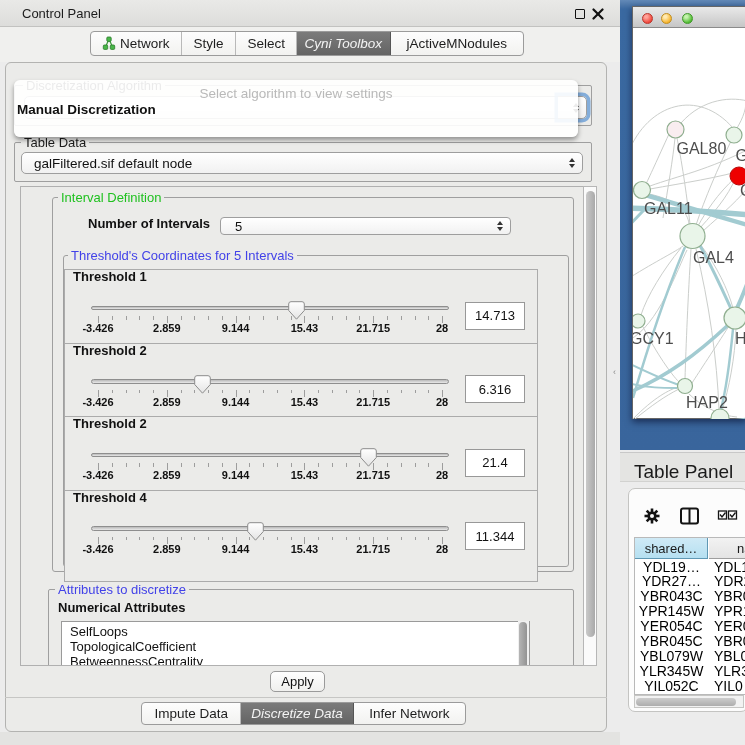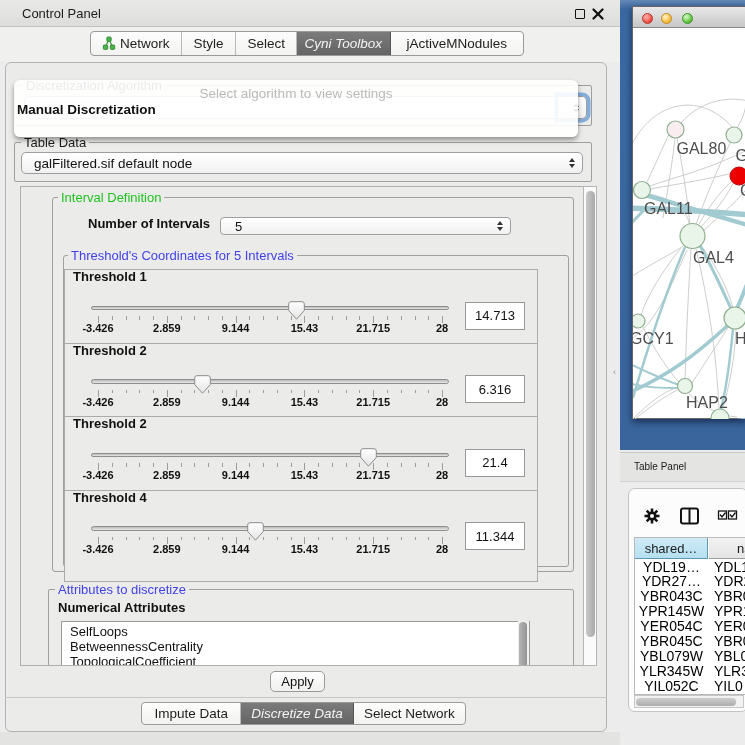--- a/index.html
+++ b/index.html
@@ -83,21 +83,21 @@
 
 #bluepanel { left:620px; top:0; width:125px; height:450px;
   background:linear-gradient(#6389b7 0px,#4d77a9 5px,#3a69a1 9px,#39659c 450px); }
 #netwin { position:absolute; left:12px; top:6px; width:115px; height:413px;
   border:1px solid #666; box-shadow:0 3px 7px rgba(0,0,30,0.55); background:#fff; }
 #nettb { position:absolute; left:0; top:0; width:100%; height:21px;
   background:linear-gradient(#e9e9e9,#c6c6c6); border-bottom:1px solid #8b8b8b; }
 .light { position:absolute; top:5.5px; width:11px; height:11px; border-radius:50%; }
 #tablebar { left:620px; top:452px; width:125px; height:30px; background:#e4e4e2;
   border-top:1px solid #c8c8c8; border-bottom:1px solid #d2d2d0; }
-#tablebar span { position:absolute; left:14px; top:8px; font-size:10px; color:#1a1a1a; }
+#tablebar span { position:absolute; left:14px; top:8px; font-size:19px; color:#1a1a1a; }
 #tpanel { left:628px; top:488px; width:120px; height:224px; background:#fcfcfc;
   border:1px solid #c4c4c2; border-radius:7px; }
 #ttable { position:absolute; left:5px; top:48px; width:115px; height:158px;
   background:#fff; border:1px solid #b9b9b9; border-right:none; overflow:hidden; }
 .hdr1 { position:absolute; left:0; top:0; width:73px; height:21px;
   background:linear-gradient(#cfeaf6,#b5e0f1); border-right:1px solid #5f98b4;
   border-bottom:1px solid #5f98b4; font-size:13px; color:#1a1a1a;
   display:flex; align-items:center; justify-content:center; }
 .hdr2 { position:absolute; left:74px; top:0; width:60px; height:21px;
   background:linear-gradient(#f2f2f2,#e4e4e4); border-bottom:1px solid #9e9e9e;
@@ -385,38 +385,38 @@
         </svg>
         <div class="vbox">11.344</div>
       </div>
 
     <div class="group" style="left:27px; top:402px; width:526px; height:120px;">
       <span class="gtitle" style="left:6px; color:#4242e8;text-align:right;">Attributes to discretize</span>
     </div>
     <span class="abs" style="left:37px; top:413px; font-size:13px; font-weight:bold; color:#111;">Numerical Attributes</span>
     <div id="attrlist" style="left:40px; top:434px; width:469px; height:60px;">
       <div>SelfLoops</div>
+      <div>TopologicalCoefficient</div>
       <div>BetweennessCentrality</div>
-      <div>TopologicalCoefficient</div>
     </div>
     <div class="abs" style="left:497px; top:434px; width:11px; height:60px; background:#f0f0f0;">
       <div style="position:absolute; left:1px; top:1px; width:8px; height:56px;
         background:linear-gradient(90deg,#b5b5b5,#939393); border-radius:4px;"></div>
     </div>
   </div>
   <div id="vscroll" class="abs">
       <div id="vthumb"></div>
     </div>
 
   <div id="applybtn" class="abs">Apply</div>
   <div class="abs" style="left:5px; top:697px; width:602px; height:1px; background:#c6c6c4;"></div>
   <div id="bottabs" class="seg">
     <div class="s" style="width:100px;">Impute Data</div>
     <div class="s sel" style="width:113px;">Discretize Data</div>
-    <div class="s" style="width:112px;">Select Network</div>
+    <div class="s" style="width:112px;">Infer Network</div>
   </div>
   <div class="abs" style="left:0; top:732px; width:620px; height:13px; background:#e3e3e1;"></div>
 
   <div id="popup" class="abs">
     <div class="r1">Select algorithm to view settings</div>
     <div class="r2">Manual Discretization</div>
   </div>
 
   <div class="abs" style="left:613px; top:367px; font-size:9px; color:#8a8a8a;">‹</div>
 

